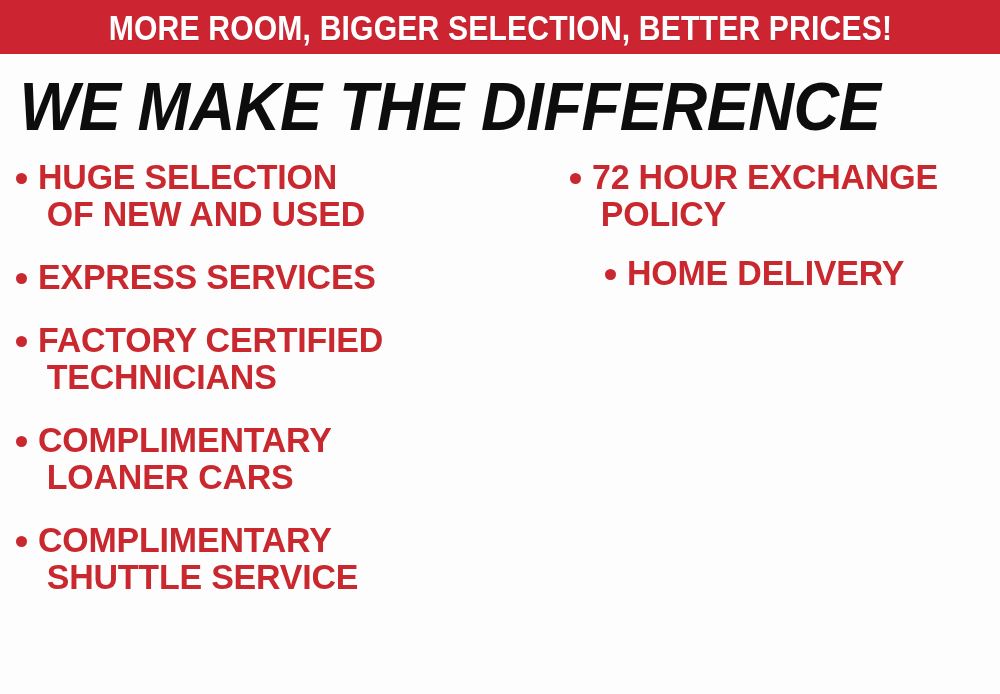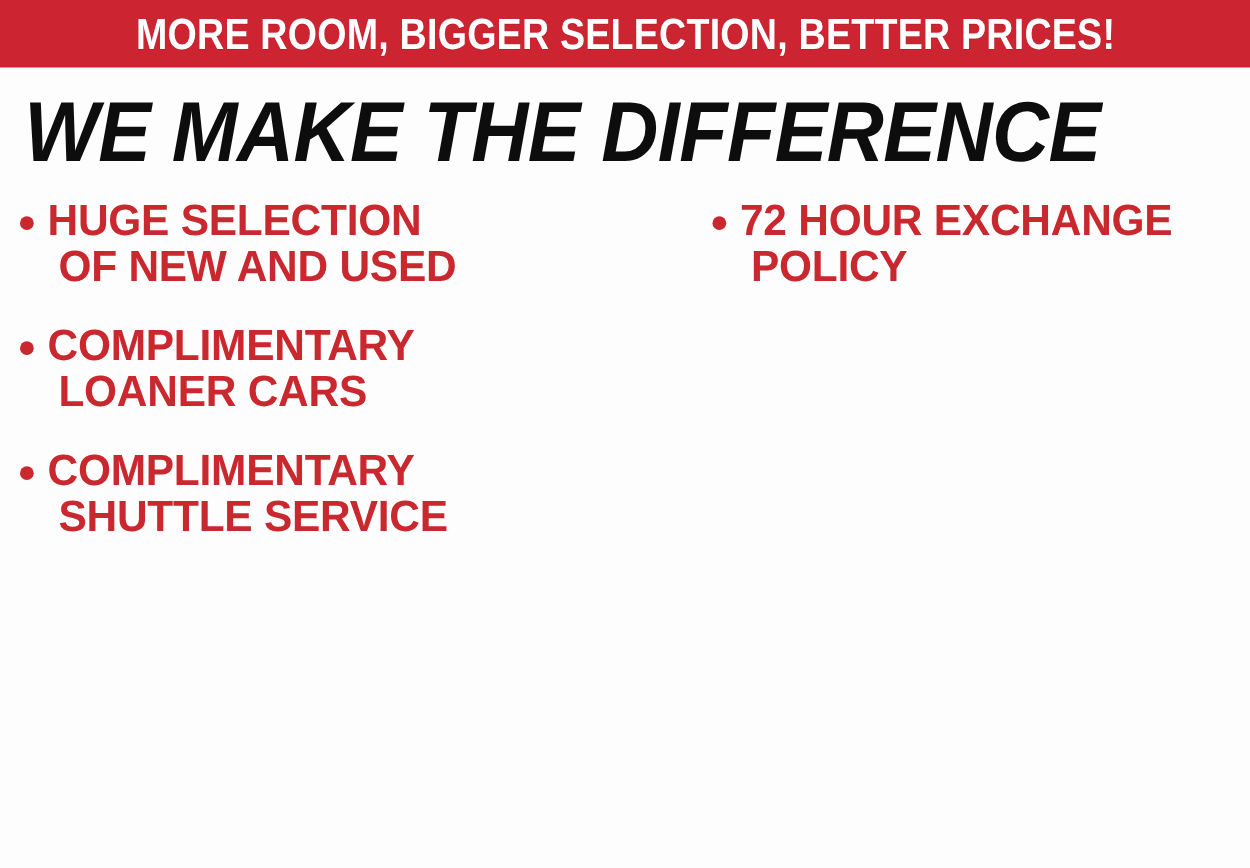--- a/index.html
+++ b/index.html
@@ -124,28 +124,40 @@
   </div>
 
   <div class="columns">
     <div class="col col-left">
         <div class="bullet-item">
           <span class="dot"></span>
           <div class="bullet-text"><span>HUGE SELECTION</span><span class="l2">OF NEW AND USED</span></div>
         </div>
         <div class="bullet-item">
           <span class="dot"></span>
+          <div class="bullet-text"><span>EXPRESS SERVICES</span></div>
+        </div>
+        <div class="bullet-item">
+          <span class="dot"></span>
+          <div class="bullet-text"><span>FACTORY CERTIFIED</span><span class="l2">TECHNICIANS</span></div>
+        </div>
+        <div class="bullet-item">
+          <span class="dot"></span>
           <div class="bullet-text"><span>COMPLIMENTARY</span><span class="l2">LOANER CARS</span></div>
         </div>
         <div class="bullet-item">
           <span class="dot"></span>
           <div class="bullet-text"><span>COMPLIMENTARY</span><span class="l2">SHUTTLE SERVICE</span></div>
         </div>
       </div>
     <div class="col col-right">
         <div class="bullet-item">
           <span class="dot"></span>
           <div class="bullet-text"><span>72 HOUR EXCHANGE</span><span class="l2">POLICY</span></div>
         </div>
+        <div class="bullet-item">
+          <span class="dot"></span>
+          <div class="bullet-text"><span>HOME DELIVERY</span></div>
+        </div>
       </div>
   </div>
 
 </div>
 
 </body></html>

